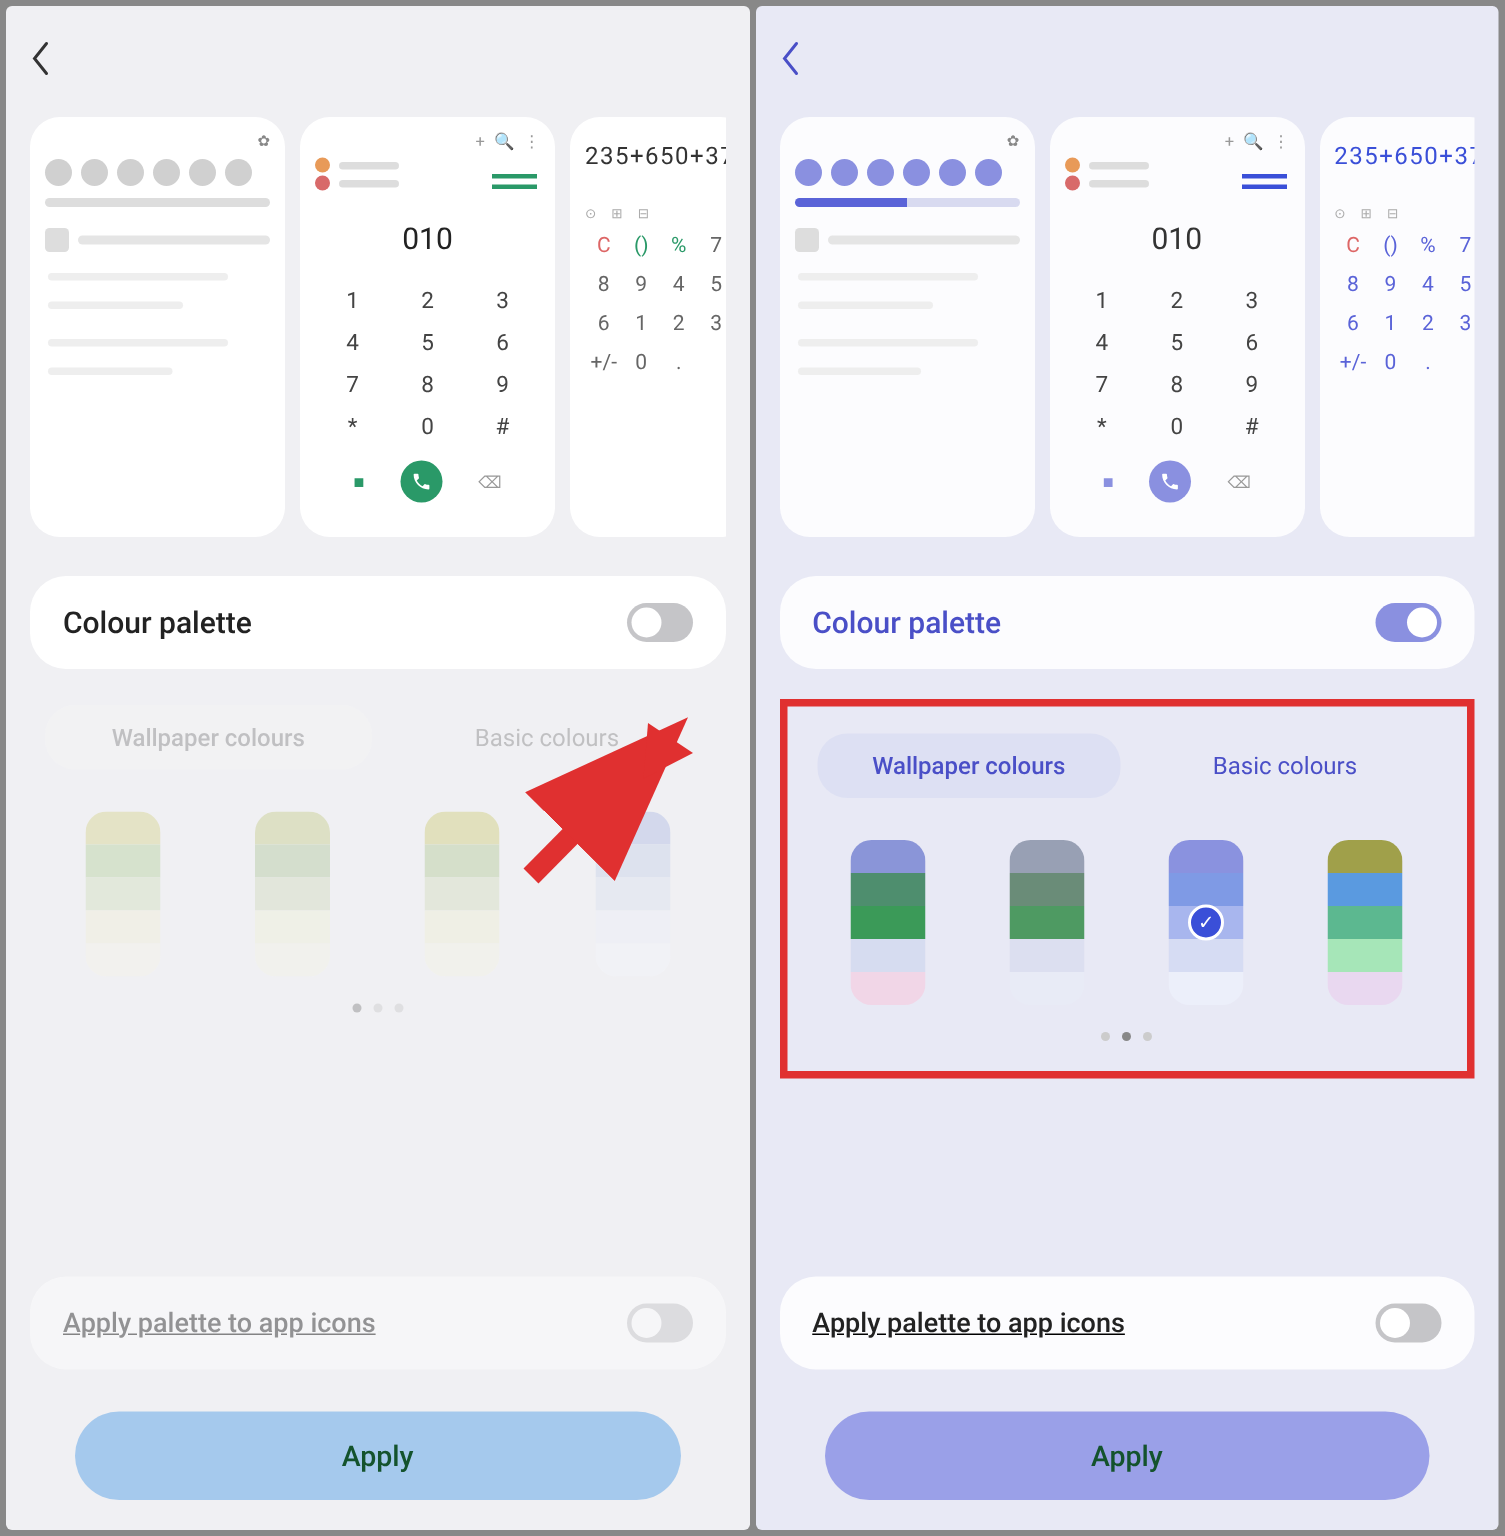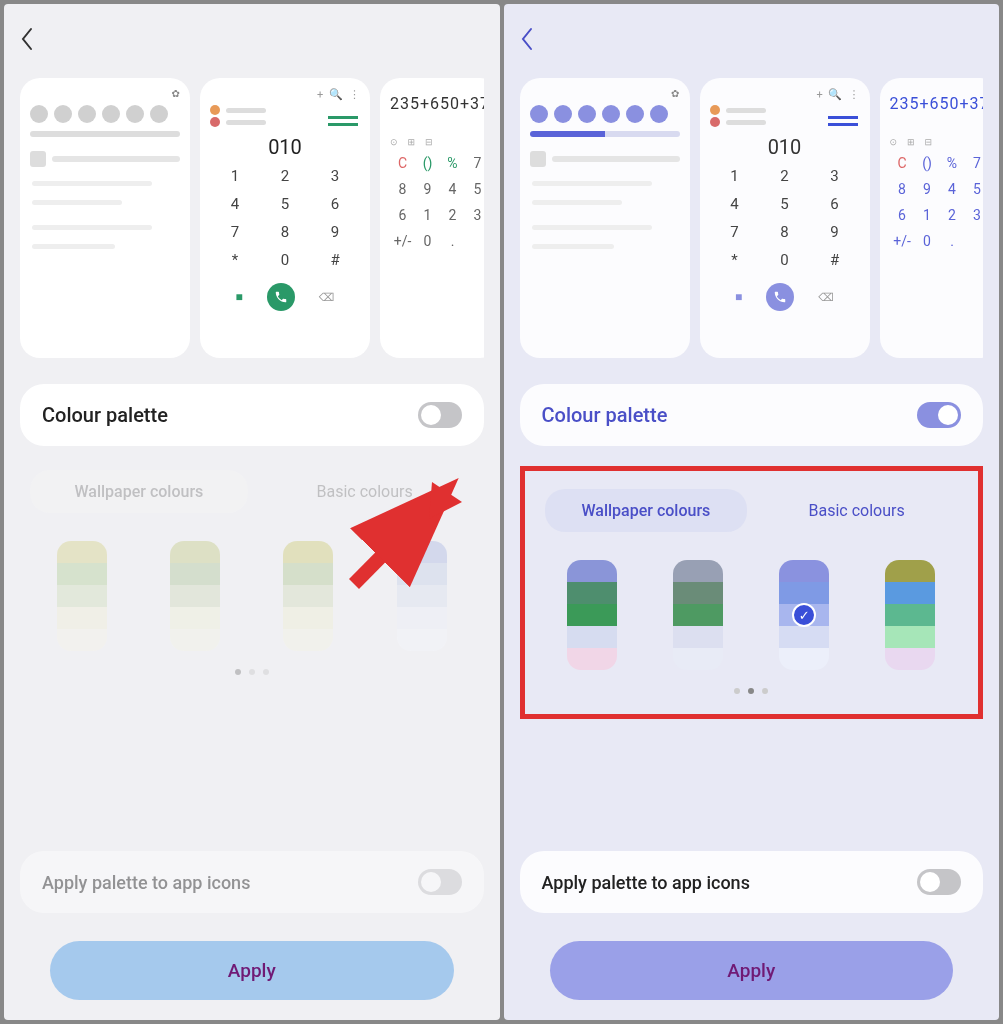--- a/index.html
+++ b/index.html
@@ -28,21 +28,21 @@
 
 .dial-top { display:flex; justify-content:flex-end; gap:6px; font-size:11px; color:#999; }
 .dial-contacts { margin:4px 0; }
 .dial-c { display:flex; align-items:center; gap:6px; margin:2px 0; }
 .dot { width:10px; height:10px; border-radius:50%; }
 .dot.o { background:#e89a58; } .dot.r { background:#d86a6a; }
 .dbar { width:40px; height:5px; background:#ddd; border-radius:3px; }
 .dlines { position:absolute; right:12px; top:38px; display:flex; flex-direction:column; gap:4px; }
 .dl { width:30px; height:3px; background:#2a9968; }
 .pane.right .dl { background:#3a4fd8; }
-.dial-num { text-align:center; font-size:20px; color:#222; margin:8px 0; }
+.dial-num { text-align:center; font-size:20px; color:#222; margin:20px 0; }
 .pane.right .dial-num { color:#333; }
 .dial-grid { display:grid; grid-template-columns:repeat(3,1fr); gap:10px 0; text-align:center; font-size:15px; color:#444; }
 .dial-actions { display:flex; justify-content:center; gap:24px; margin-top:14px; align-items:center; }
 .callbtn { width:28px; height:28px; border-radius:50%; background:#2a9968; display:flex; align-items:center; justify-content:center; }
 .pane.right .callbtn { background:#8a90e0; }
 .dicon { font-size:12px; color:#2a9968; } .pane.right .dicon { color:#8a90e0; }
 .del { font-size:11px; color:#999; }
 
 .calc-expr { font-size:16px; color:#333; text-align:right; letter-spacing:1px; padding:6px 0; }
 .pane.right .calc-expr { color:#3a4fd8; }
@@ -74,24 +74,24 @@
 
 .swatches { display:flex; justify-content:space-around; gap:10px; padding:0 10px; }
 .swatch { width:50px; height:110px; border-radius:14px; overflow:hidden; position:relative; cursor:pointer; }
 .sw-strip { width:100%; }
 .check { position:absolute; top:50%; left:50%; transform:translate(-50%,-50%); width:24px; height:24px; background:#3a4fd8; border:2px solid #fff; border-radius:50%; display:flex; align-items:center; justify-content:center; color:#fff; font-size:13px; }
 
 .dots { display:flex; gap:8px; justify-content:center; margin-top:18px; }
 .pdot { width:6px; height:6px; border-radius:50%; background:#ccc; }
 .pdot.on { background:#888; }
 
-.apply-icons-card { margin-top:auto; }
+.apply-icons-card { margin-top:auto;text-decoration:underline; }
 .disabled-look { opacity:.45; }
 
-.apply-btn { margin:8px 30px 0; padding:18px; border-radius:30px; text-align:center; font-size:19px; color:#701a75; font-weight:500; cursor:pointer; }
+.apply-btn { margin:8px 30px 0; padding:18px; border-radius:30px; text-align:center; font-size:19px; color:#14532d; font-weight:500; cursor:pointer; }
 .apply-btn.left { background:#a5c9ed; }
 .apply-btn.right { background:#9aa0e8; }
 
 .arrow-annot { position:absolute; pointer-events:none; z-index:50; }
 .arrow-annot svg { overflow:visible; }
 </style>
 </head>
 <body>
 
 <div class="pane left">

